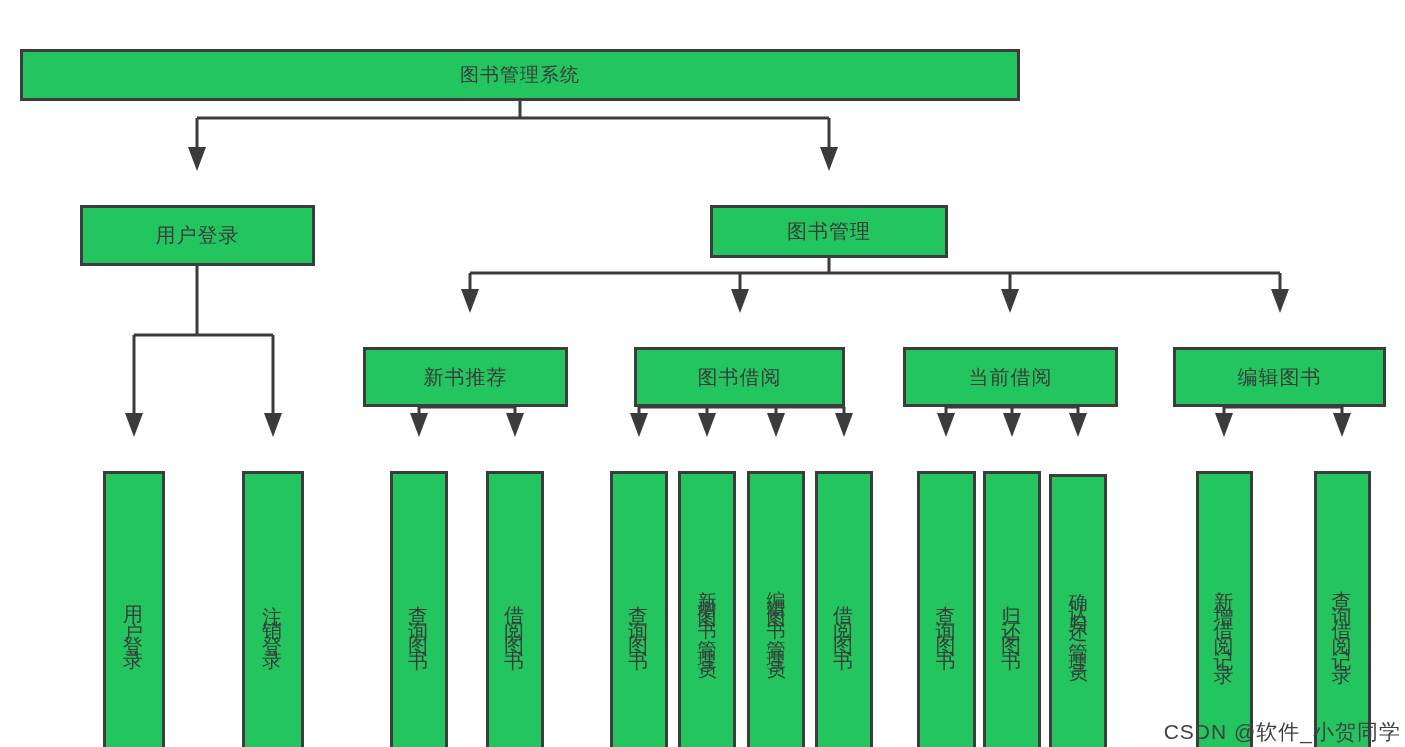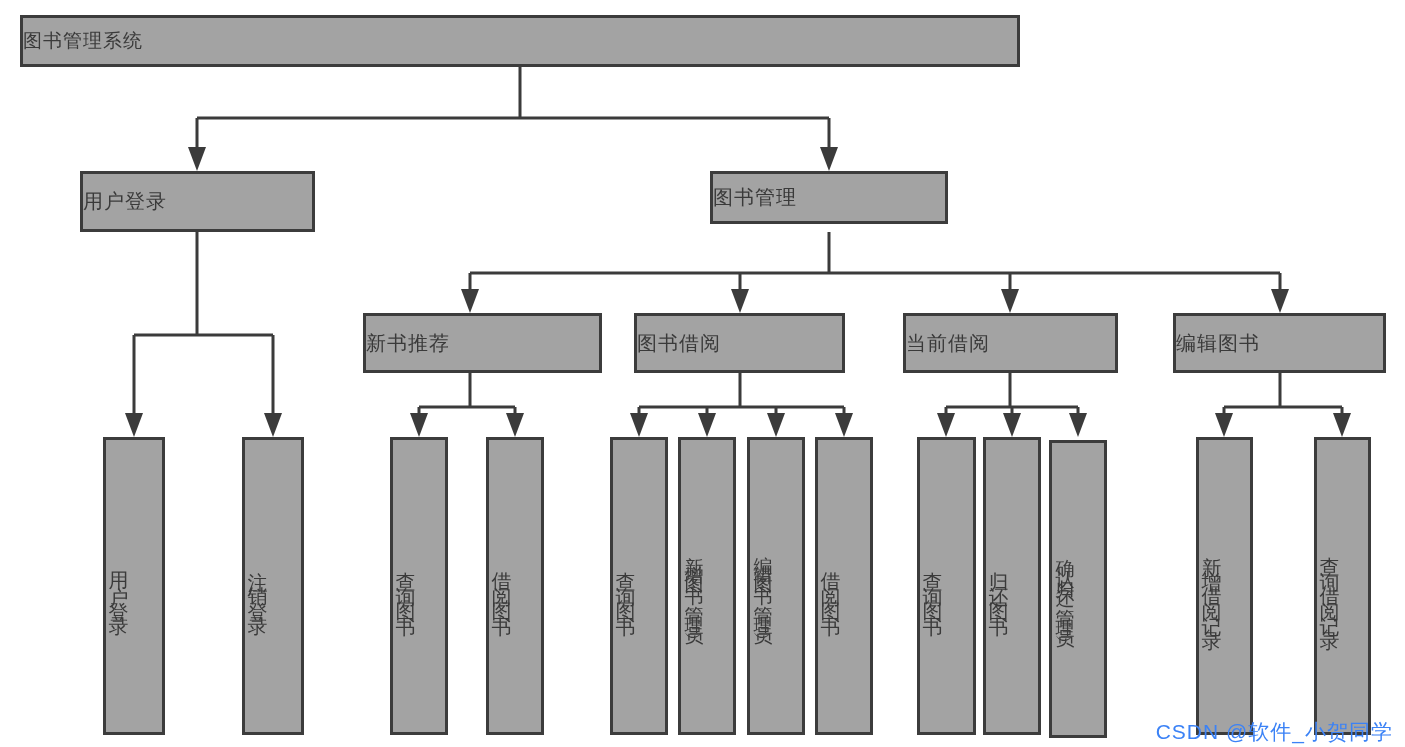--- a/index.html
+++ b/index.html
@@ -14,43 +14,45 @@
   #wires {
     position: absolute;
     left: 0; top: 0;
     width: 1405px; height: 747px;
     pointer-events: none;
   }
   .box {
     position: absolute;
     box-sizing: border-box;
     border: 3px solid #3c3c3c;
-    background: #a3a3a3;
+    background: #22c55e;
     display: flex;
     align-items: center;
+    justify-content: center;
     color: #3a3a3a;
+    margin-top: 34px;
   }
   .hbox { font-size: 20px; letter-spacing: 1px; }
   .root { font-size: 19px; }
   .vbox { top: 437px; height: 298px; }
   .vtext {
     writing-mode: vertical-rl;
     text-orientation: mixed;
     font-size: 20px;
     letter-spacing: 15px;
     color: #3a3a3a;
     white-space: nowrap;
   }
   .vtext.long { font-size: 19px; letter-spacing: 10px; }
   #watermark {
     position: absolute;
-    right: 12px;
+    right: 4px;
     bottom: 1px;
     font-size: 21px;
-    color: #3b82f6;
+    color: #404040;
     letter-spacing: 1px;
     z-index: 10;
   }
   line, path { stroke: #3b3b3b; stroke-width: 3; fill: none; }
   polygon { fill: #3b3b3b; stroke: none; }
 </style>
 </head>
 <body>
 
 <div id="canvas">
@@ -95,21 +97,21 @@
     <span>图书管理系统</span>
   </div>
 
   <div class="box hbox" style="left:80px;top:171px;width:235px;height:61px">
     <span>用户登录</span>
   </div>
   <div class="box hbox" style="left:710px;top:171px;width:238px;height:53px">
     <span>图书管理</span>
   </div>
 
-  <div class="box hbox" style="left:363px;top:313px;width:239px;height:60px">
+  <div class="box hbox" style="left:363px;top:313px;width:205px;height:60px">
     <span>新书推荐</span>
   </div>
   <div class="box hbox" style="left:634px;top:313px;width:211px;height:60px">
     <span>图书借阅</span>
   </div>
   <div class="box hbox" style="left:903px;top:313px;width:215px;height:60px">
     <span>当前借阅</span>
   </div>
   <div class="box hbox" style="left:1173px;top:313px;width:213px;height:60px">
     <span>编辑图书</span>

